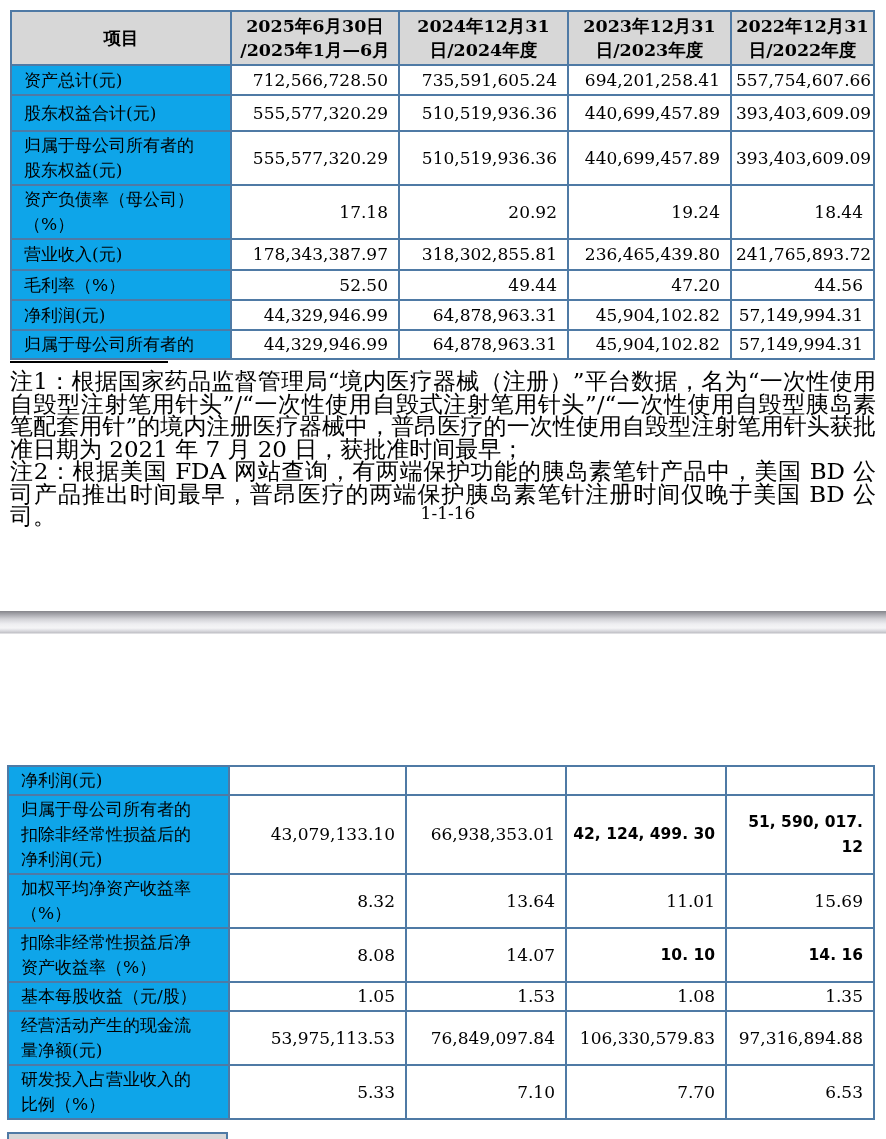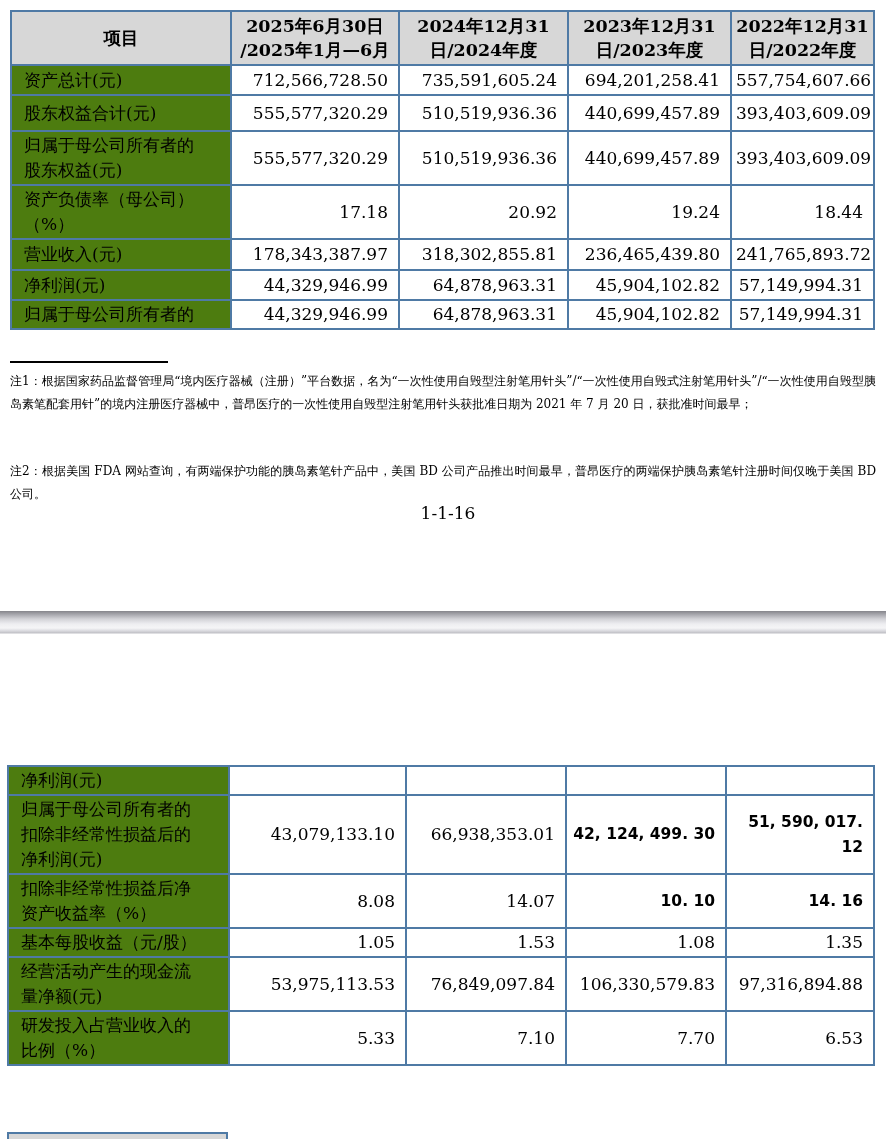--- a/index.html
+++ b/index.html
@@ -10,41 +10,41 @@
   }
   table.fin-tbl{
     border-collapse:collapse;table-layout:fixed;position:absolute;border-radius:25px;
   }
   table.fin-tbl td{
     border:2px solid #4f7aa5;
     overflow:hidden;vertical-align:middle;
     font-size:17px;line-height:25px;
   }
   td.lbl{
-    background:#4d7c0f;text-align:left;
+    background:#0ea5e9;text-align:left;
     padding:1px 4px 1px 12px;white-space:pre-line;
   }
   td.val{
     background:#ffffff;text-align:right;
     padding:1px 10px 1px 4px;font-size:16.5px;
   }
   tr.hdr td{
     background:#d7d7d7;text-align:center;font-weight:bold;
     white-space:pre-line;font-size:17.5px;line-height:24px;padding:2px 2px;
   }
   td.val.bold-val{
     font-family:"DejaVu Sans","Liberation Sans",sans-serif;
     font-weight:700;font-size:15.5px;letter-spacing:0px;
   }
   .foot-rule{
     position:absolute;left:10px;top:361px;width:158px;height:2px;background:#000;
   }
   .note{
     position:absolute;left:10px;width:866px;
-    font-size:12px;line-height:22.5px;text-align:justify;
+    font-size:23px;line-height:22.5px;text-align:justify;
   }
   .note1{top:370px;}
   .note2{top:460px;}
   .pageno{
     position:absolute;left:12px;top:503px;width:872px;text-align:center;font-size:17px;
   }
   .page-divider{
     position:absolute;left:0;top:611px;width:886px;height:23px;
     background:linear-gradient(to bottom,
       #85858b 0px,#a3a3a9 3px,#d2d2d7 8px,#eeeef1 13px,
@@ -109,20 +109,27 @@
     <td class="val">18.44</td>
   </tr>
   <tr style="height:31px">
     <td class="lbl">营业收入(元)</td>
     <td class="val">178,343,387.97</td>
     <td class="val">318,302,855.81</td>
     <td class="val">236,465,439.80</td>
     <td class="val">241,765,893.72</td>
   </tr>
   <tr style="height:30px">
+    <td class="lbl">毛利率（%）</td>
+    <td class="val">52.50</td>
+    <td class="val">49.44</td>
+    <td class="val">47.20</td>
+    <td class="val">44.56</td>
+  </tr>
+  <tr style="height:30px">
     <td class="lbl">净利润(元)</td>
     <td class="val">44,329,946.99</td>
     <td class="val">64,878,963.31</td>
     <td class="val">45,904,102.82</td>
     <td class="val">57,149,994.31</td>
   </tr>
   <tr style="height:28px">
     <td class="lbl">归属于母公司所有者的</td>
     <td class="val">44,329,946.99</td>
     <td class="val">64,878,963.31</td>
@@ -158,20 +165,28 @@
   <tr style="height:74px">
     <td class="lbl">归属于母公司所有者的
 扣除非经常性损益后的
 净利润(元)</td>
     <td class="val">43,079,133.10</td>
     <td class="val">66,938,353.01</td>
     <td class="val bold-val">42, 124, 499. 30</td>
     <td class="val bold-val">51, 590, 017. 12</td>
   </tr>
   <tr style="height:52px">
+    <td class="lbl">加权平均净资产收益率
+（%）</td>
+    <td class="val">8.32</td>
+    <td class="val">13.64</td>
+    <td class="val">11.01</td>
+    <td class="val">15.69</td>
+  </tr>
+  <tr style="height:52px">
     <td class="lbl">扣除非经常性损益后净
 资产收益率（%）</td>
     <td class="val">8.08</td>
     <td class="val">14.07</td>
     <td class="val bold-val">10. 10</td>
     <td class="val bold-val">14. 16</td>
   </tr>
   <tr style="height:28px">
     <td class="lbl">基本每股收益（元/股）</td>
     <td class="val">1.05</td>

